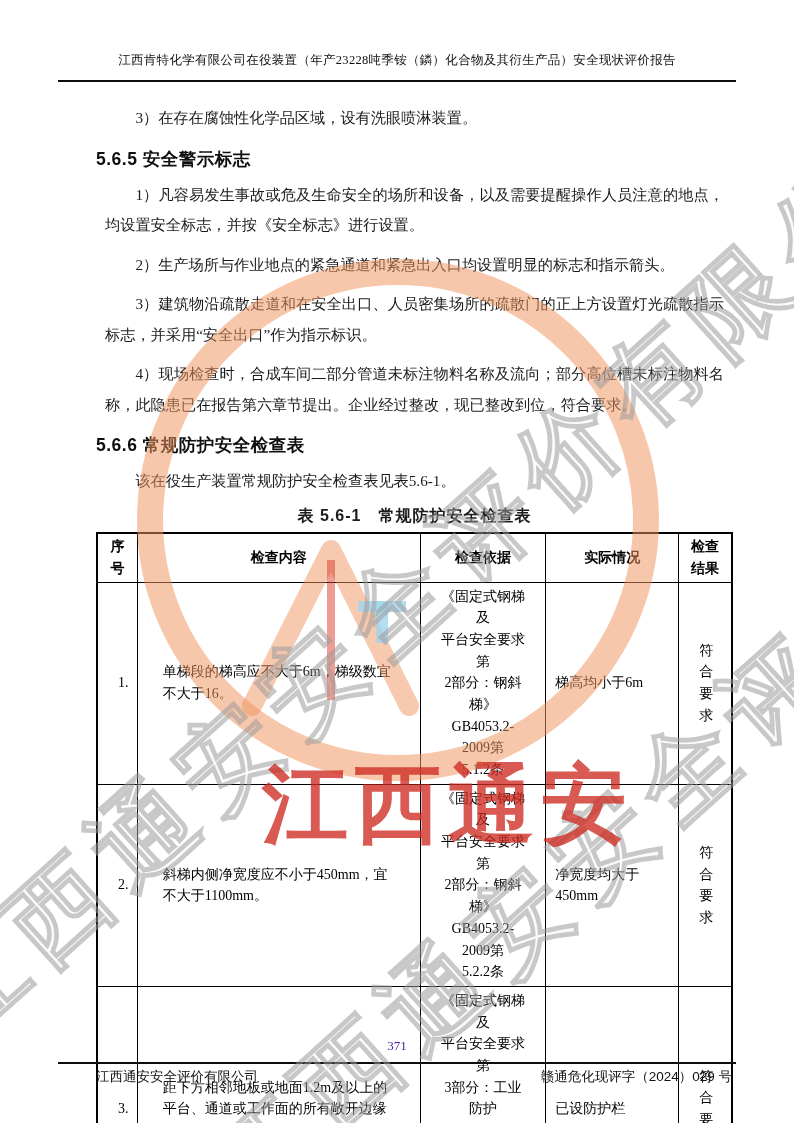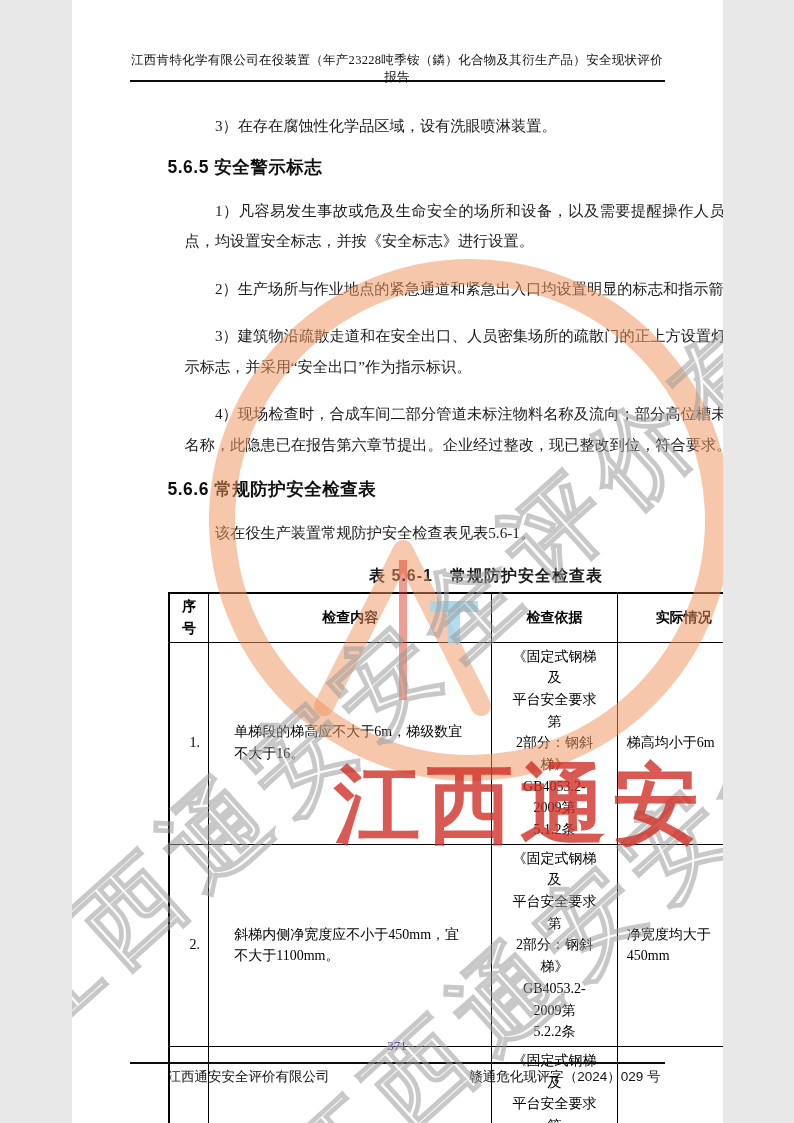--- a/index.html
+++ b/index.html
@@ -1,34 +1,34 @@
 <!DOCTYPE html>
 <html><head>
 <meta charset="utf-8">
 <style>
   html,body { margin:0; padding:0; background:#e8e8e8; }
   .page {
-    position:relative; width:651px; height:1123px; margin:0 auto;
+    position:relative; width:794px; height:1123px; margin:0 auto;
     background:#ffffff; overflow:hidden;
     font-family:"Liberation Serif","DejaVu Serif",serif;
     color:#1b1b1b;
   }
   
   .doc-header {
     position:absolute; top:52px; left:58px; right:58px;
     text-align:center; font-size:12.5px; letter-spacing:0.3px; color:#111;
   }
   .header-rule {
     position:absolute; top:80px; left:58px; right:58px;
     border-top:2.2px solid #0d0d0d;
   }
   
   .content { position:absolute; top:94px; left:96px; width:637px; }
   .body-par {
-    margin:17px; font-size:15.2px; line-height:30.5px;
+    margin:9px; font-size:15.2px; line-height:30.5px;
     text-indent:2em; text-align:justify;
   }
   .first-item { margin-bottom:6px; }
   .doc-heading {
     font-family:"Liberation Sans","DejaVu Sans",sans-serif;
     font-weight:bold; font-size:17.5px; color:#0f0f0f;
     margin:13px 0 7px 0; letter-spacing:0.5px;
   }
   .table-caption {
     font-family:"Liberation Sans","DejaVu Sans",sans-serif;

